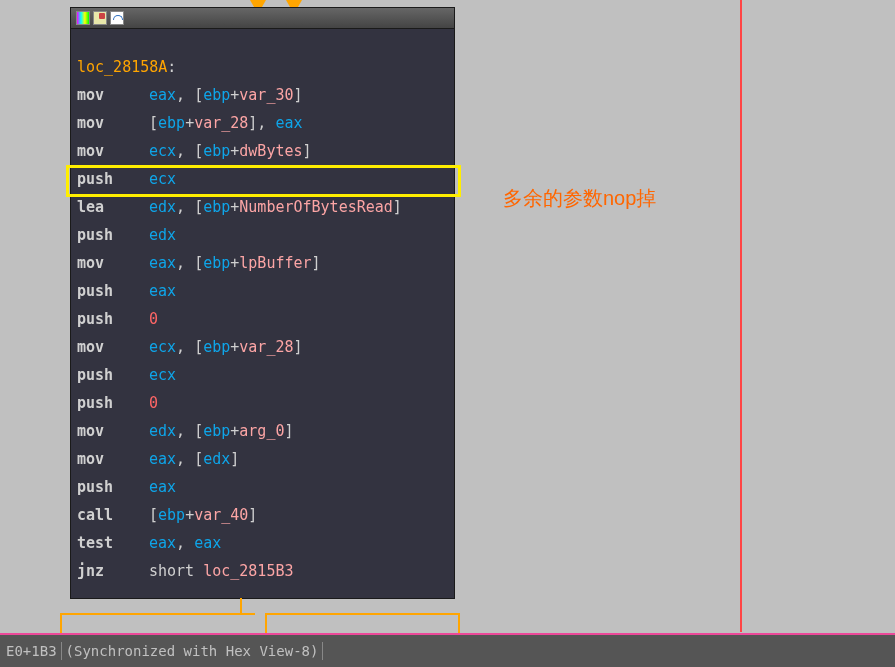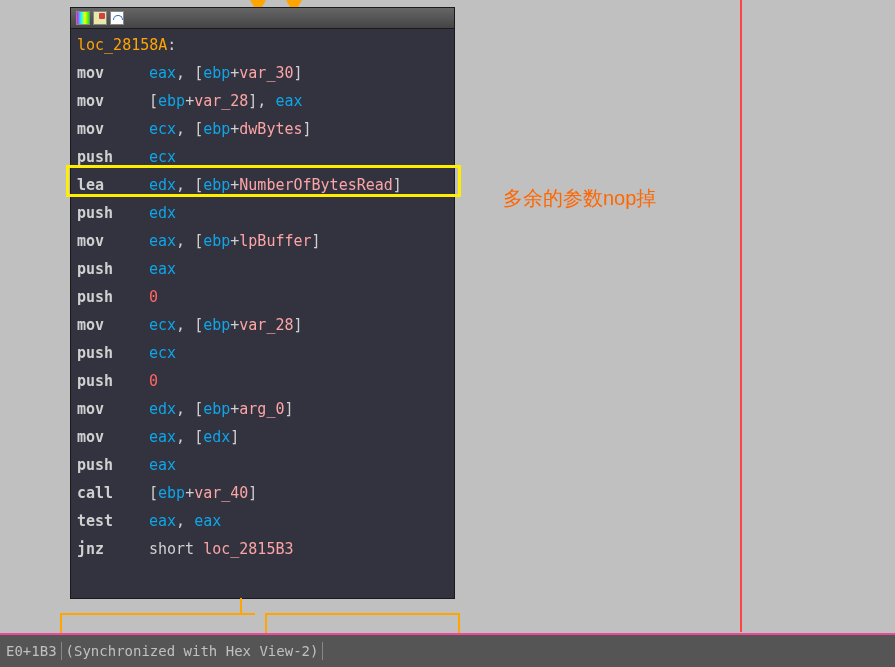--- a/index.html
+++ b/index.html
@@ -82,21 +82,21 @@
       position: absolute;
       top: 3px;
       left: 2px;
       width: 8px;
       height: 4px;
       border: 1px solid #3070c0;
       border-bottom: none;
       border-radius: 5px 5px 0 0;
     }
     .code-content {
-      padding: 2px 6px 6px 6px;
+      padding: 24px 6px 6px 6px;
       font-size: 15px;
       line-height: 28px;
       color: #ccc;
       white-space: pre;
     }
     .label { color: #ffa500; }
     .mnemonic { color: #d0d0d0; font-weight: bold; }
     .reg { color: #0ea5e9; }
     .punct { color: #d0d0d0; }
     .var { color: #fca5a5; }
@@ -239,14 +239,14 @@
   <div class="conn-left"></div>
   <div class="conn-h"></div>
   <div class="conn-leftv"></div>
   <div class="conn-box2"></div>
   <div class="conn-box2v"></div>
   <div class="conn-box2v2"></div>
 </div>
 
 <div class="status-bar">
   <span class="status-seg">E0+1B3</span>
-  <span class="status-seg">(Synchronized with Hex View-2)</span>
+  <span class="status-seg">(Synchronized with Hex View-8)</span>
 </div>
 
 </body></html>

